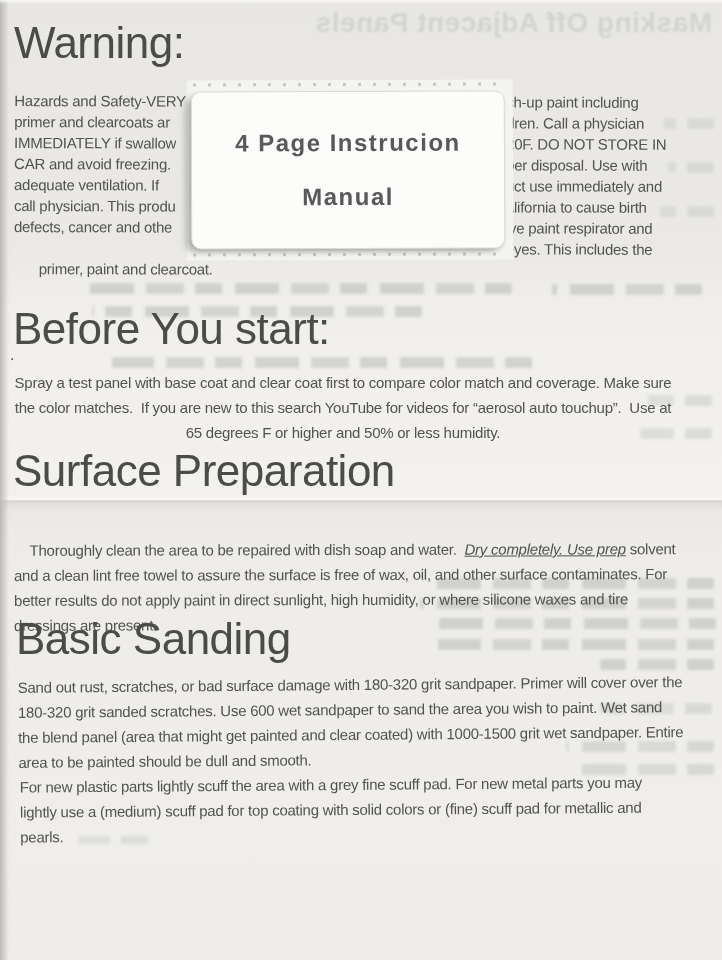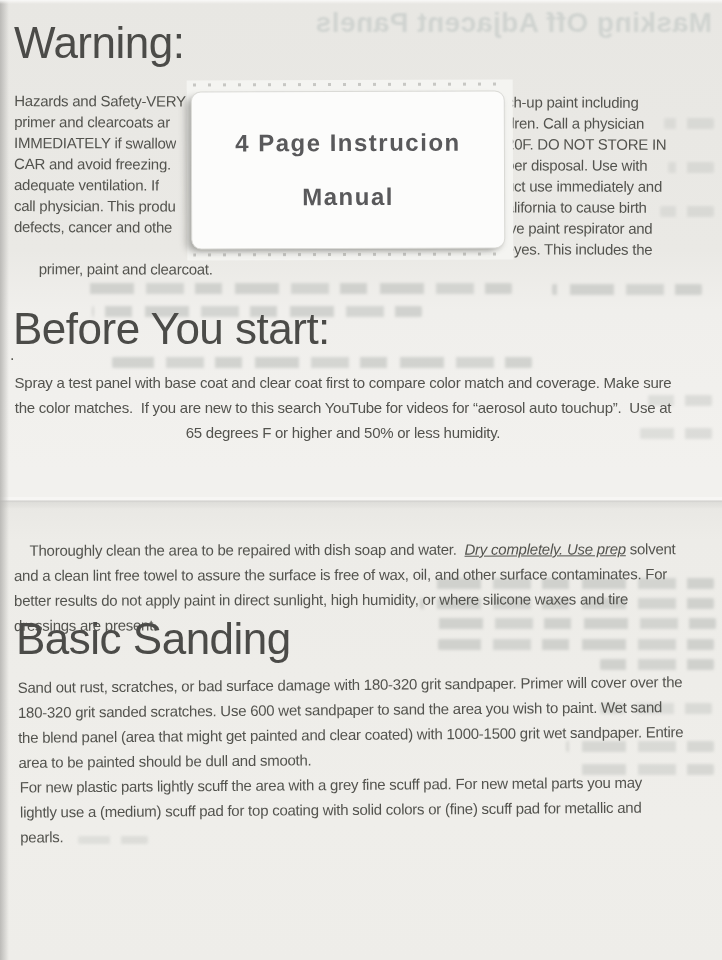--- a/index.html
+++ b/index.html
@@ -137,20 +137,21 @@
     <div class="sticker-label">
       <div class="sticker-line">4 Page Instrucion</div>
       <div class="sticker-line">Manual</div>
     </div>
   </div>
 
   <div class="h1" style="left:13px;top:304px;text-align:center;">Before You start:</div>
   <div class="stray-dot">.</div>
   <div class="body-text" style="left:14px;top:370px;width:658px;text-align:center;">Spray a test panel with base coat and clear coat first to compare color match and coverage. Make sure the color matches.  If you are new to this search YouTube for videos for “aerosol auto touchup”.  Use at 65 degrees F or higher and 50% or less humidity.</div>
 
+  <div class="h1" style="left:13px;top:446px;">Surface Preparation</div>
   <div class="sheet-edge"></div>
   <div class="body-text" style="left:14px;top:512px;width:676px;transform:rotate(-.15deg);">
     <span>Thoroughly clean the area to be repaired with dish soap and water.  </span><span class="slight-italic">Dry completely. Use prep</span><span> solvent and a clean lint free towel to assure the surface is free of wax, oil, and other surface contaminates. For better results do not apply paint in direct sunlight, high humidity, or where silicone waxes and tire dressings are present.</span>
   </div>
 
   <div class="h1" style="left:16px;top:614px;">Basic Sanding</div>
   <div class="body-text" style="left:18px;top:672px;width:668px;transform:rotate(-.5deg);">Sand out rust, scratches, or bad surface damage with 180-320 grit sandpaper. Primer will cover over the 180-320 grit sanded scratches. Use 600 wet sandpaper to sand the area you wish to paint. Wet sand the blend panel (area that might get painted and clear coated) with 1000-1500 grit wet sandpaper. Entire area to be painted should be dull and smooth.</div>
   <div class="body-text" style="left:20px;top:772px;width:660px;transform:rotate(-.45deg);">For new plastic parts lightly scuff the area with a grey fine scuff pad. For new metal parts you may lightly use a (medium) scuff pad for top coating with solid colors or (fine) scuff pad for metallic and pearls.</div>
 
   <div class="edge-left"></div>

